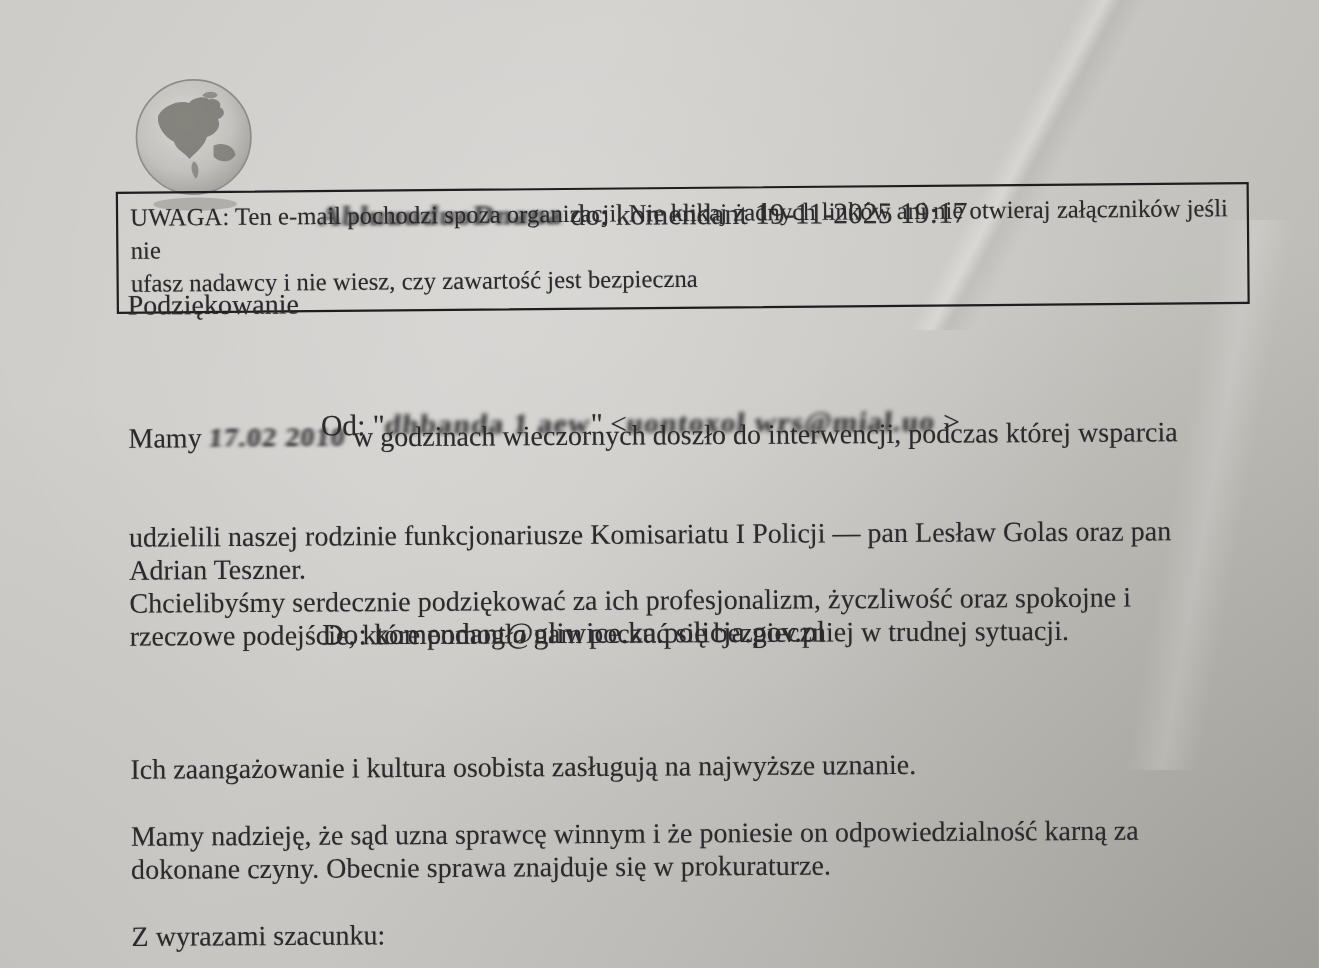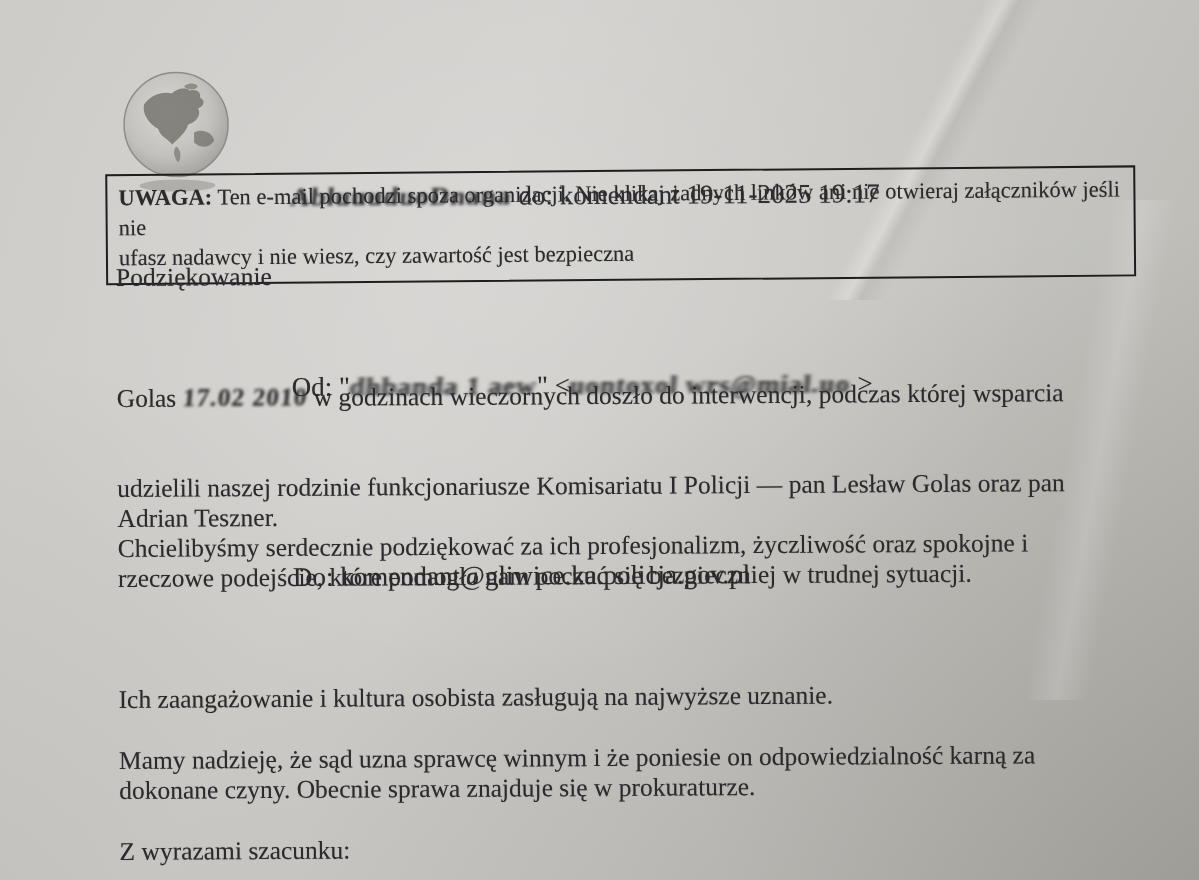--- a/index.html
+++ b/index.html
@@ -41,21 +41,21 @@
   .scribble.small{filter:blur(1.9px);}
   
   .warning{
     position:absolute;left:107px;top:170px;width:1004px;
     border:2.5px solid #1e1d20;
     padding:7px 11px 10px 11px;
     font-size:22.5px;line-height:30px;
     transform:rotate(-0.15deg);
     background:rgba(255,255,255,0.03);
   }
-  .warning b{font-weight:700;}
+  .warning b{font-weight:400;}
   .warning span{white-space:pre-wrap;}
   
   .doc-body{position:absolute;left:117px;top:260px;font-size:25.5px;line-height:30px;}
   .doc-body .blk{white-space:pre;margin:0 0 31px 0;}
   .p1line{white-space:pre;}
   .closing{margin:0 0 32px 0;}
 </style>
 </head>
 <body>
 
@@ -97,21 +97,21 @@
 
     <div class="warning">
       <b>UWAGA:</b><span> Ten e-mail pochodzi spoza organizacji. Nie klikaj żadnych linków ani nie otwieraj załączników jeśli nie
 ufasz nadawcy i nie wiesz, czy zawartość jest bezpieczna</span>
     </div>
 
     <div class="doc-body">
       <div class="blk">Podziękowanie</div>
 
       <div class="blk">
-        <div class="p1line"><span>Golas </span><span class="scribble">17.02 2010</span><span> w godzinach wieczornych doszło do interwencji, podczas której wsparcia</span></div>
+        <div class="p1line"><span>Mamy </span><span class="scribble">17.02 2010</span><span> w godzinach wieczornych doszło do interwencji, podczas której wsparcia</span></div>
         <div class="p1line">udzielili naszej rodzinie funkcjonariusze Komisariatu I Policji — pan Lesław Golas oraz pan
 Adrian Teszner.
 Chcielibyśmy serdecznie podziękować za ich profesjonalizm, życzliwość oraz spokojne i
 rzeczowe podejście, które pomogło nam poczuć się bezpieczniej w trudnej sytuacji.</div>
       </div>
 
       <div class="blk">Ich zaangażowanie i kultura osobista zasługują na najwyższe uznanie.</div>
 
       <div class="blk">Mamy nadzieję, że sąd uzna sprawcę winnym i że poniesie on odpowiedzialność karną za
 dokonane czyny. Obecnie sprawa znajduje się w prokuraturze.</div>

